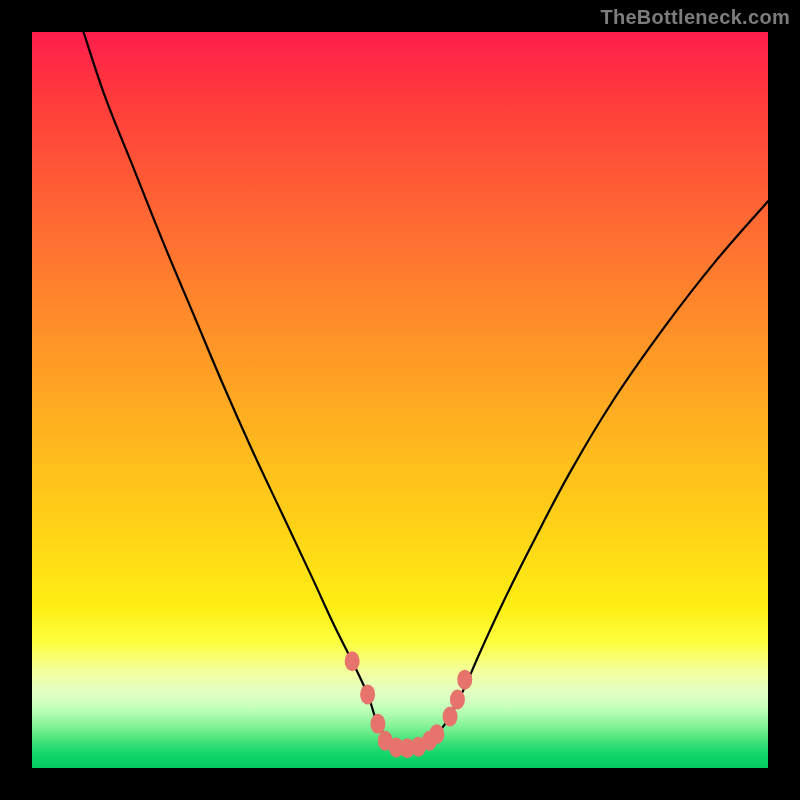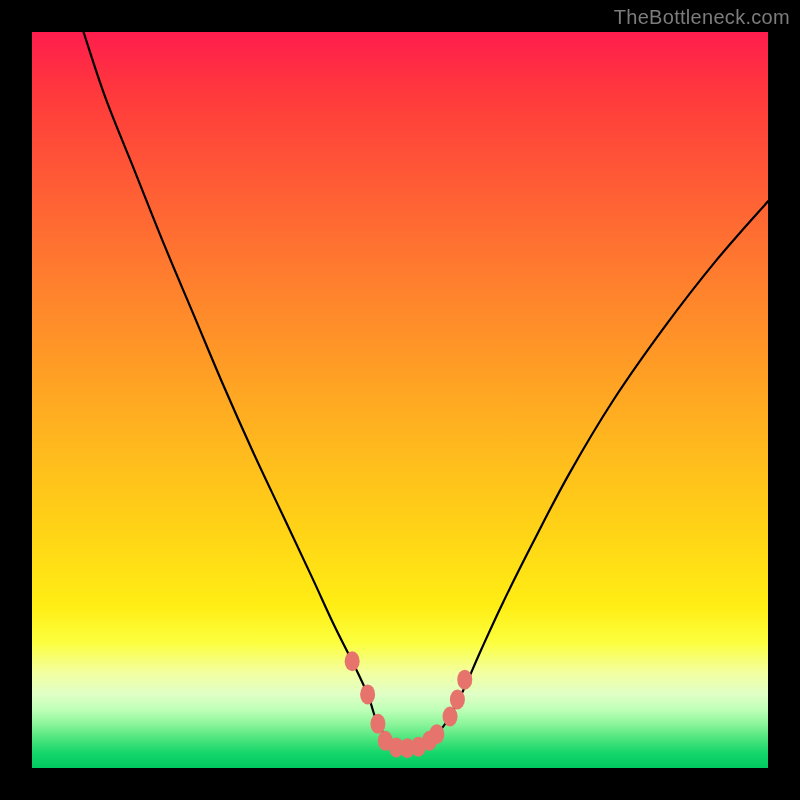--- a/index.html
+++ b/index.html
@@ -58,21 +58,21 @@
   .marker {
     fill: #e6746d;
     stroke: none;
   }
   .watermark {
     position: absolute;
     top: 6px;
     right: 10px;
     color: #7c7c7c;
     font-size: 20px;
-    font-weight: 400;
+    font-weight: 700;
     letter-spacing: 0.3px;
     font-family: Arial, Helvetica, sans-serif;
   }
 </style>
 </head>
 <body>
 
 <div class="frame">
   <div class="plot-area">
     <svg class="curve-svg" viewBox="0 0 736 736" preserveAspectRatio="none">

